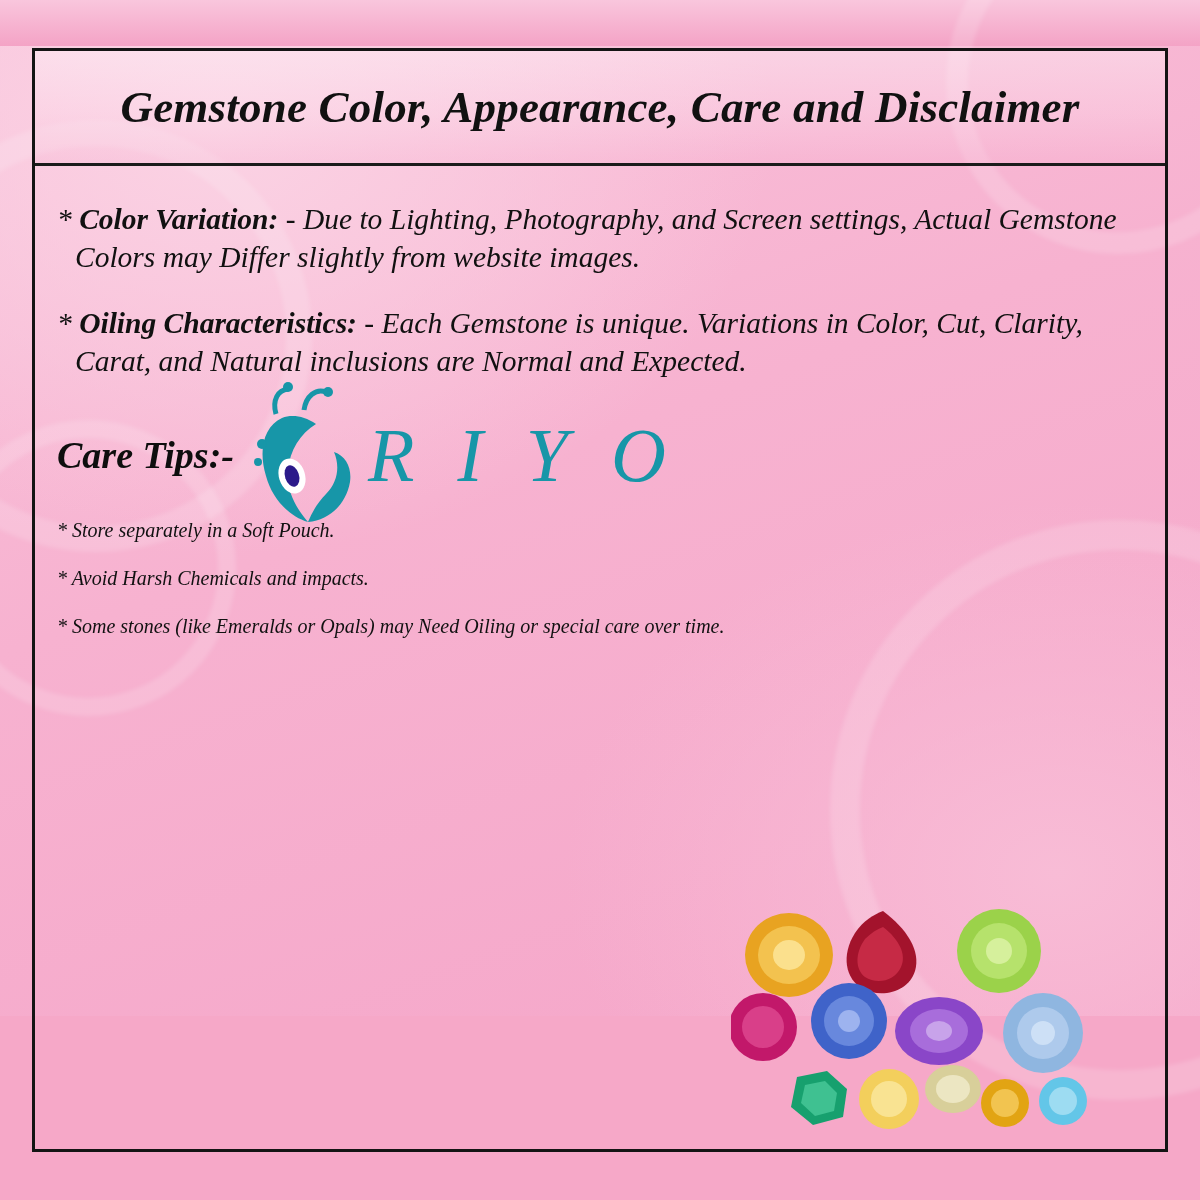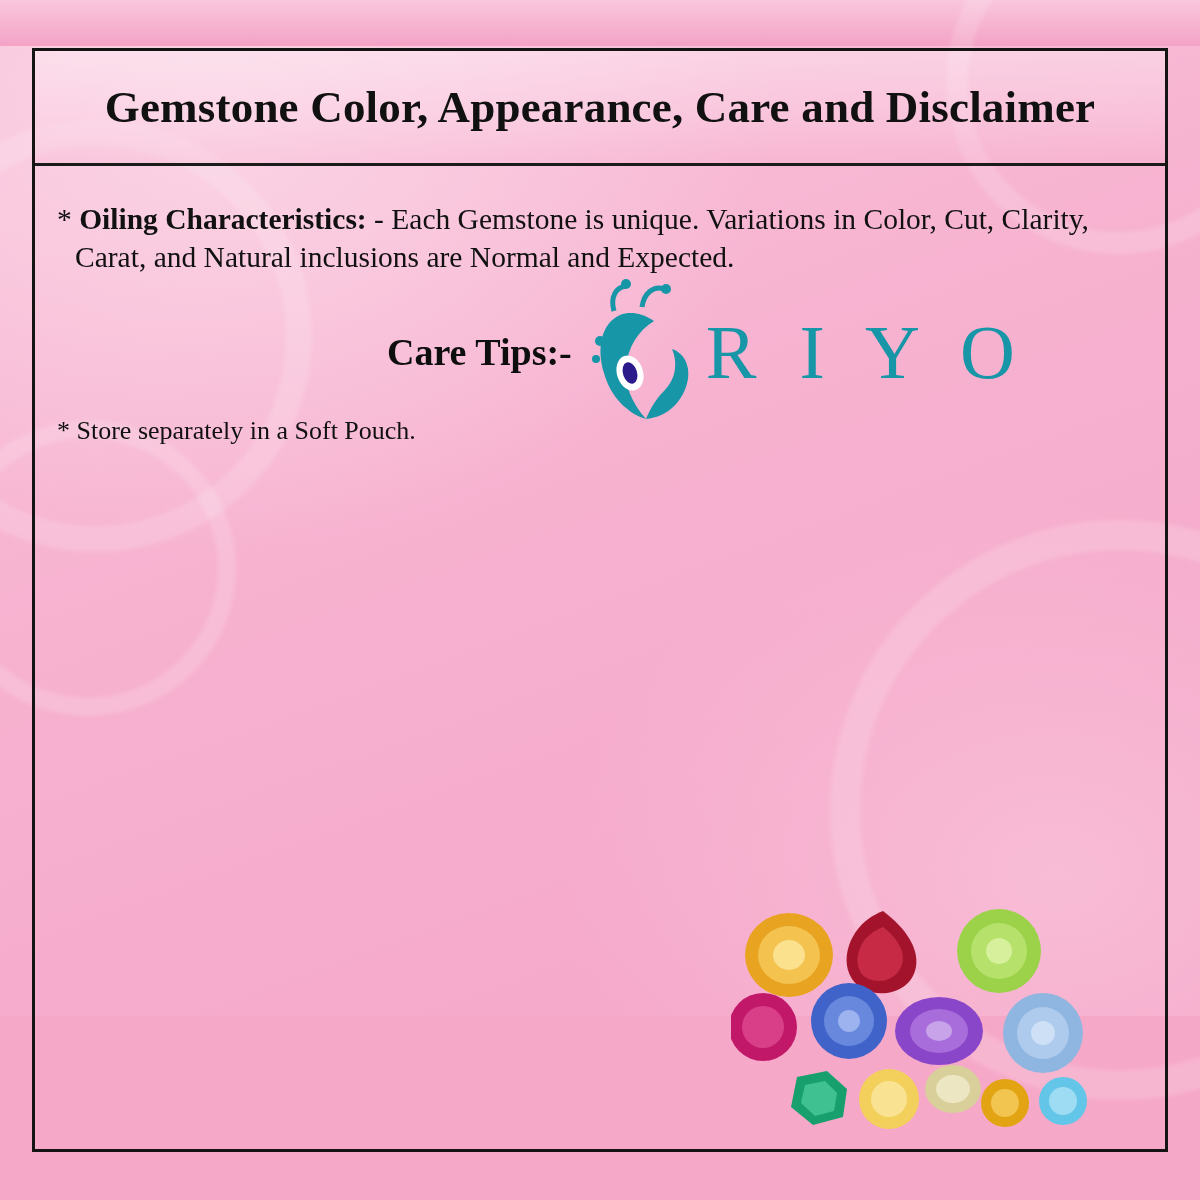--- a/index.html
+++ b/index.html
@@ -15,20 +15,21 @@
   }
 
   .page {
     position: relative;
     width: 1200px;
     height: 1016px;
     background:
       radial-gradient(ellipse 900px 700px at 18% 12%, #fbd3e4 0%, rgba(251,211,228,0) 62%),
       radial-gradient(ellipse 820px 620px at 88% 86%, #f8bcd6 0%, rgba(248,188,214,0) 60%),
       linear-gradient(160deg, #f9c4dc 0%, #f7b2d0 45%, #f5a6c9 100%);
+    font-style: italic;
   }
 
   
   .swirl {
     position: absolute;
     border-radius: 50%;
     border: 26px solid rgba(255, 255, 255, 0.16);
     filter: blur(2px);
   }
   .swirl.s1 { width: 380px; height: 380px; left: -120px; top: 120px; }
@@ -94,21 +95,20 @@
   }
   .clause b {
     font-weight: bold;
   }
 
   .care-row {
     display: flex;
     align-items: center;
     justify-content: flex-start;
     margin-top: 8px;
-    margin-left: 330px;
     height: 96px;
     position: relative;
     z-index: 3;
   }
   .care-tips {
     font-size: 38px;
     font-weight: bold;
     color: #0e0e0e;
     white-space: nowrap;
   }
@@ -124,21 +124,21 @@
     color: #1796a8;
     font-family: "Liberation Serif", serif;
     margin-left: 6px;
     line-height: 1;
   }
 
   .tips {
     margin-top: 14px;
   }
   .tip {
-    font-size: 26px;
+    font-size: 20px;
     line-height: 1.30;
     color: #111;
     margin-bottom: 22px;
     padding-left: 18px;
     text-indent: -18px;
     max-width: 700px;
   }
 
   .gems {
     position: absolute;
@@ -167,20 +167,25 @@
   <div class="swirl s4"></div>
 
   <div class="frame">
 
     <div class="title-band">
       <div class="title">Gemstone Color, Appearance, Care and Disclaimer</div>
     </div>
 
     <div class="content">
 
+      <div class="clause">
+        <span class="star">*</span>
+        <b>Color Variation:</b>
+        <span>- Due to Lighting, Photography, and Screen settings, Actual Gemstone Colors may Differ slightly from website images.</span>
+      </div>
 
       <div class="clause">
         <span class="star">*</span>
         <b>Oiling Characteristics:</b>
         <span>- Each Gemstone is unique. Variations in Color, Cut, Clarity, Carat, and Natural inclusions are Normal and Expected.</span>
       </div>
 
 
 
 
@@ -202,20 +207,22 @@
               <circle cx="20" cy="64" r="5" fill="#1796a8"></circle>
               <circle cx="16" cy="82" r="4" fill="#1796a8"></circle>
             </svg>
           </span>
           <span class="brand-word">R I Y O</span>
         </div>
       </div>
 
       <div class="tips">
         <div class="tip">* Store separately in a Soft Pouch.</div>
+        <div class="tip">* Avoid Harsh Chemicals and impacts.</div>
+        <div class="tip">* Some stones (like Emeralds or Opals) may Need Oiling or special care over time.</div>
       </div>
 
     </div>
 
     <div class="gems">
       <svg width="420" height="230" viewBox="0 0 420 230" xmlns="http://www.w3.org/2000/svg">
 
         <g>
           <ellipse cx="58" cy="52" rx="44" ry="42" fill="#e8a321"></ellipse>
           <ellipse cx="58" cy="52" rx="31" ry="29" fill="#f3c24f"></ellipse>

